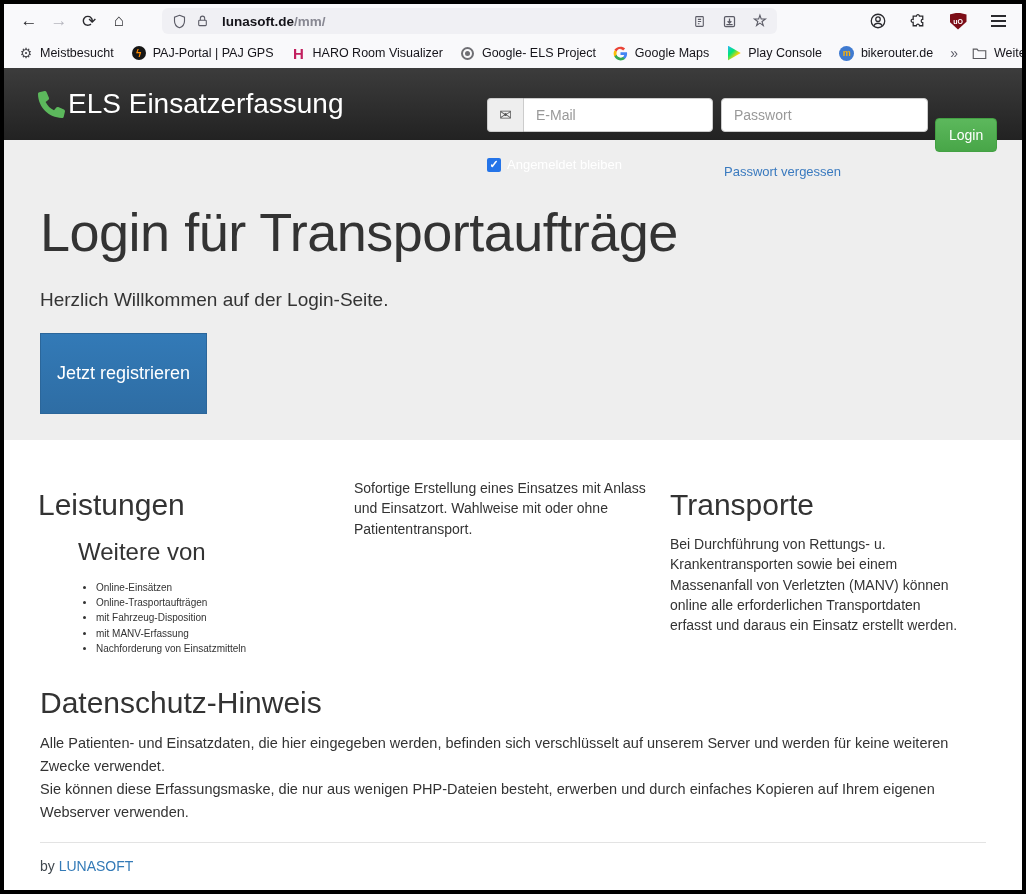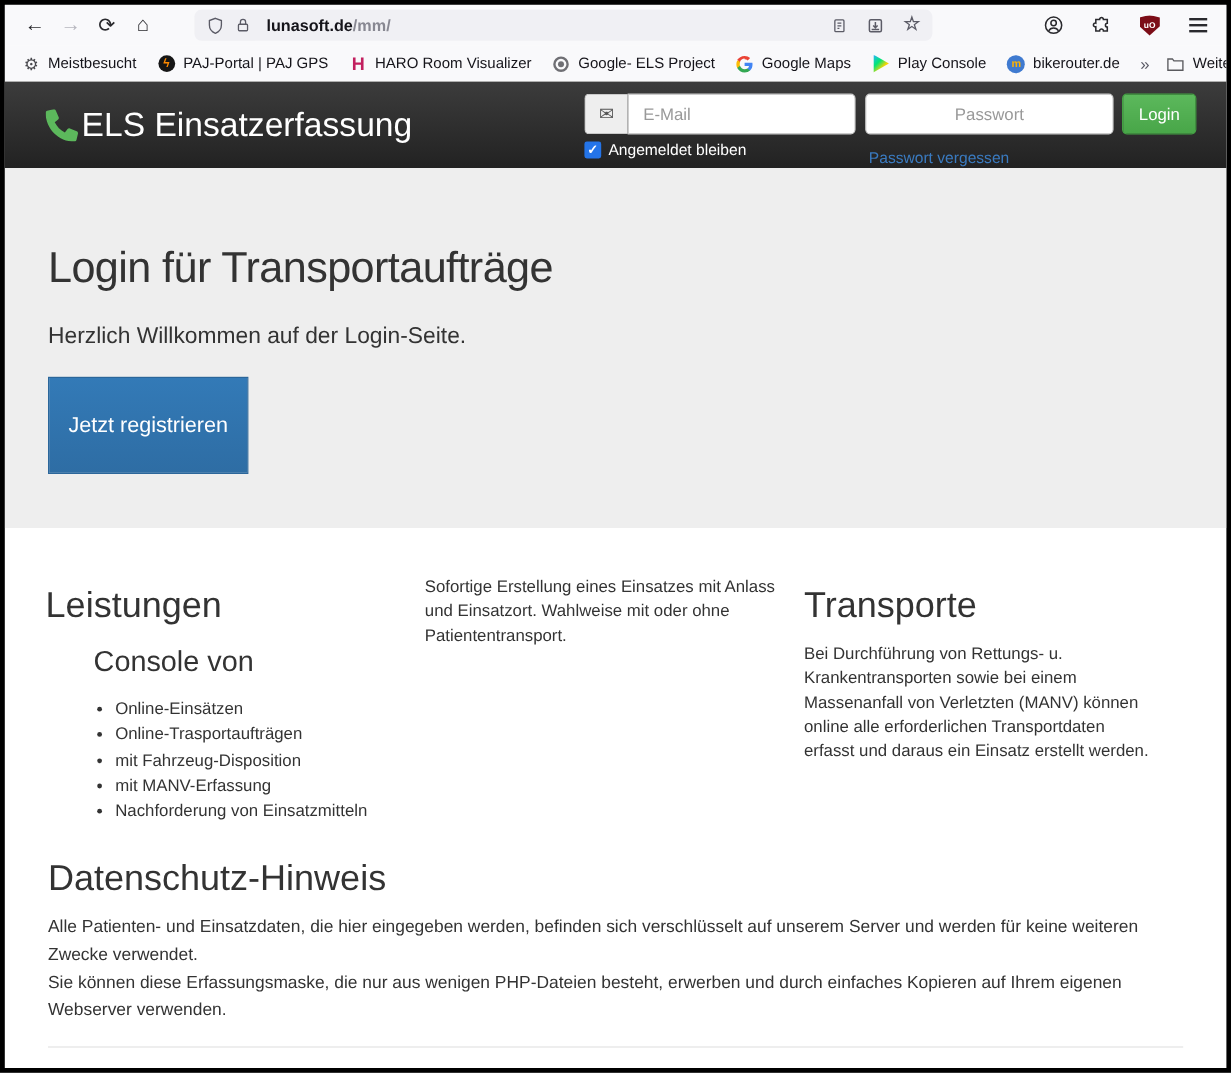--- a/index.html
+++ b/index.html
@@ -79,56 +79,56 @@
     width: 36px; height: 34px; background: #eee; border: 1px solid #ccc; border-right: none;
     border-radius: 4px 0 0 4px; display: flex; align-items: center; justify-content: center;
     color: #555; font-size: 15px;
   }
   .txt-input {
     height: 34px; border: 1px solid #ccc; border-radius: 4px; padding: 16px 12px;
     font-size: 14px; font-family: "Liberation Sans", sans-serif; color: #be185d; outline: none;
   }
   .txt-input::placeholder { color: #999; }
   .email-input { width: 190px; border-radius: 0 4px 4px 0; }
-  .pass-input { width: 226px; margin-left: 8px; text-align: center; }
+  .pass-input { width: 226px; margin-left: 8px; }
   .login-btn {
     margin-left: 7px; height: 34px; padding: 5px 13px; font-size: 14px;
     font-family: "Liberation Sans", sans-serif;
     color: #fff; background: linear-gradient(to bottom, #5cb85c, #48a648);
-    border: 1px solid #43a143; border-radius: 4px; cursor: pointer;
+    border: 1px solid #43a143; border-radius: 4px; cursor: pointer; margin-top: 40px;
   }
   .form-row2 { position: relative; margin-top: 5px; height: 18px; }
   .remember { display: flex; align-items: center; cursor: pointer; }
   .checkbox {
     width: 14px; height: 14px; background: #2474e8; border-radius: 2px;
     display: flex; align-items: center; justify-content: center;
     color: #fff; font-size: 11px; font-weight: bold; margin-right: 6px;
   }
   .remember-label { color: #fff; font-size: 13px; font-weight: normal; }
   .forgot { position: absolute; left: 237px; top: 7px; color: #3a7abf; font-size: 13px;
     text-decoration: none; cursor: pointer; }
 
   
   .jumbotron { height: 300px; background: #eee; padding: 64px 36px 0; color: #333; }
-  .jumbotron h1 { font-size: 36px; font-weight: 400; letter-spacing: -0.5px; line-height: 1.05; }
+  .jumbotron h1 { font-size: 54px; font-weight: 400; letter-spacing: -0.5px; line-height: 1.05; }
   .jumbo-sub { font-size: 19px; margin-top: 28px; color: #333; }
   .register-btn {
     margin-top: 22px; display: inline-block; padding: 29px 16px; font-size: 18px;
     font-family: "Liberation Sans", sans-serif;
     color: #fff; background: linear-gradient(to bottom, #337ab7, #2e6da4);
     border: 1px solid #2b669a; border-radius: 0; cursor: pointer;
   }
 
   
   .content { padding: 26px 36px 0; color: #333; }
   .cols { display: flex; justify-content: flex-end; }
   .col { width: 316px; padding-right: 20px; flex: none; }
   .col h2, .privacy h2 { font-size: 30px; font-weight: 400; margin-top: 22px; }
   .sub-h { font-size: 24px; font-weight: 400; margin: 16px 0 0 40px; }
-  .feature-list { margin: 14px 0 0 22px; padding-left: 36px; font-size: 14px; line-height: 1.52; }
+  .feature-list { margin: 14px 0 0 22px; padding-left: 36px; font-size: 10px; line-height: 1.52; }
   .col p { font-size: 14px; line-height: 1.45; margin-top: 12px; width: 296px; }
   .privacy h2 { margin-top: 30px; }
   .privacy-text { font-size: 14.5px; line-height: 23px; margin-top: 12px; max-width: 950px; }
   hr.footer-rule { border: none; border-top: 1px solid #e3e3e3; margin-top: 18px; }
   .footer { font-size: 14px; margin-top: 15px; color: #40484f; }
   .footer a { color: #337ab7; text-decoration: none; cursor: pointer; }
 
   svg { display: block; }
 </style>
 </head>
@@ -285,21 +285,21 @@
   <div class="jumbotron">
     <h1>Login für Transportaufträge</h1>
     <p class="jumbo-sub">Herzlich Willkommen auf der Login-Seite.</p>
     <button class="register-btn">Jetzt registrieren</button>
   </div>
 
   <div class="content">
     <div class="cols">
       <div class="col">
         <h2>Leistungen</h2>
-        <div class="sub-h">Console von</div>
+        <div class="sub-h">Weitere von</div>
         <ul class="feature-list">
           <li>Online-Einsätzen</li>
           <li>Online-Trasportaufträgen</li>
           <li>mit Fahrzeug-Disposition</li>
           <li>mit MANV-Erfassung</li>
           <li>Nachforderung von Einsatzmitteln</li>
         </ul>
       </div>
       <div class="col">
         <p>Sofortige Erstellung eines Einsatzes mit Anlass und Einsatzort. Wahlweise mit oder ohne Patiententransport.</p>

